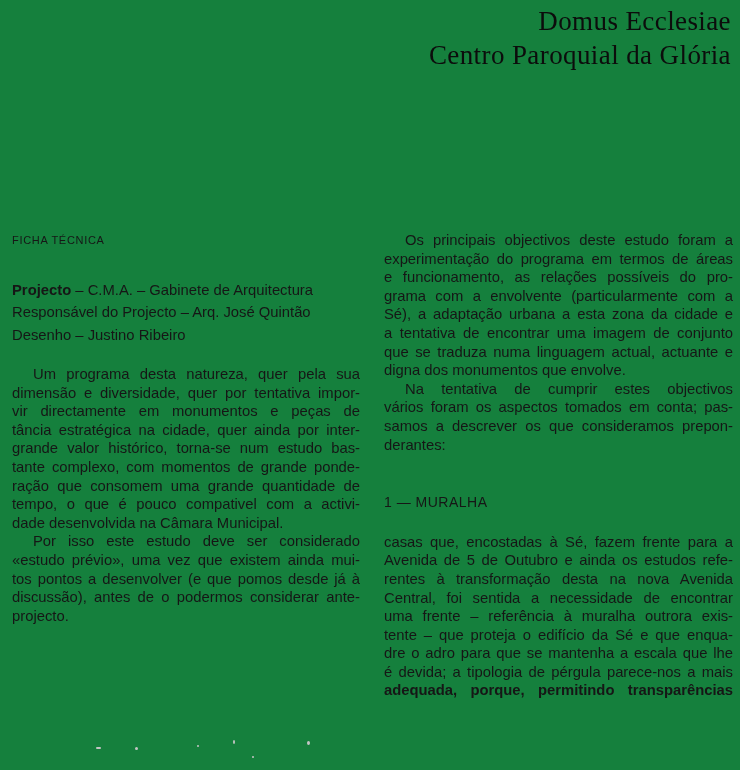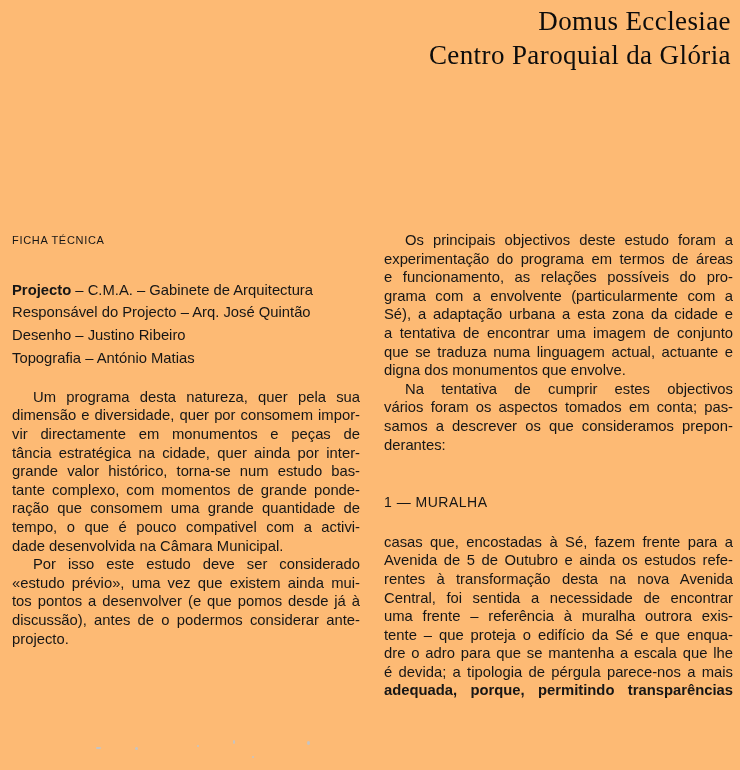--- a/index.html
+++ b/index.html
@@ -4,21 +4,21 @@
 <style>
   html, body { margin: 0; padding: 0; }
   body {
     width: 740px; height: 770px;
     background: #f6f6f4;
     font-family: "Liberation Sans", sans-serif;
   }
   .page {
     position: relative;
     width: 740px; height: 770px;
-    background: #fdba74;
+    background: #15803d;
     overflow: hidden;
     color: #161616;
   }
   .title {
     position: absolute;
     top: 5px; right: 9px;
     text-align: right;
     font-family: "Liberation Serif", serif;
     font-size: 27px;
     line-height: 33.5px;
@@ -86,29 +86,26 @@
     <div class="ficha-items">
       <div class="ficha-item">
         <div class="fline"><b class="flabel">Projecto</b><span> – C.M.A. – Gabinete de Arquitectura</span></div>
       </div>
       <div class="ficha-item">
         <div class="fline"><span>Responsável do Projecto</span><span> – Arq. José Quintão</span></div>
       </div>
       <div class="ficha-item">
         <div class="fline"><span>Desenho</span><span> – Justino Ribeiro</span></div>
       </div>
-      <div class="ficha-item">
-        <div class="fline"><span>Topografia</span><span> – António Matias</span></div>
-      </div>
     </div>
 
     <div class="paras">
       <div class="para">
           <div class="tline tfirst">Um programa desta natureza, quer pela sua</div>
-          <div class="tline">dimensão e diversidade, quer por consomem impor-</div>
+          <div class="tline">dimensão e diversidade, quer por tentativa impor-</div>
           <div class="tline">vir directamente em monumentos e peças de</div>
           <div class="tline">tância estratégica na cidade, quer ainda por inter-</div>
           <div class="tline">grande valor histórico, torna-se num estudo bas-</div>
           <div class="tline">tante complexo, com momentos de grande ponde-</div>
           <div class="tline">ração que consomem uma grande quantidade de</div>
           <div class="tline">tempo, o que é pouco compativel com a activi-</div>
           <div class="tline tlast">dade desenvolvida na Câmara Municipal.</div>
         </div>
       <div class="para">
           <div class="tline tfirst">Por isso este estudo deve ser considerado</div>

